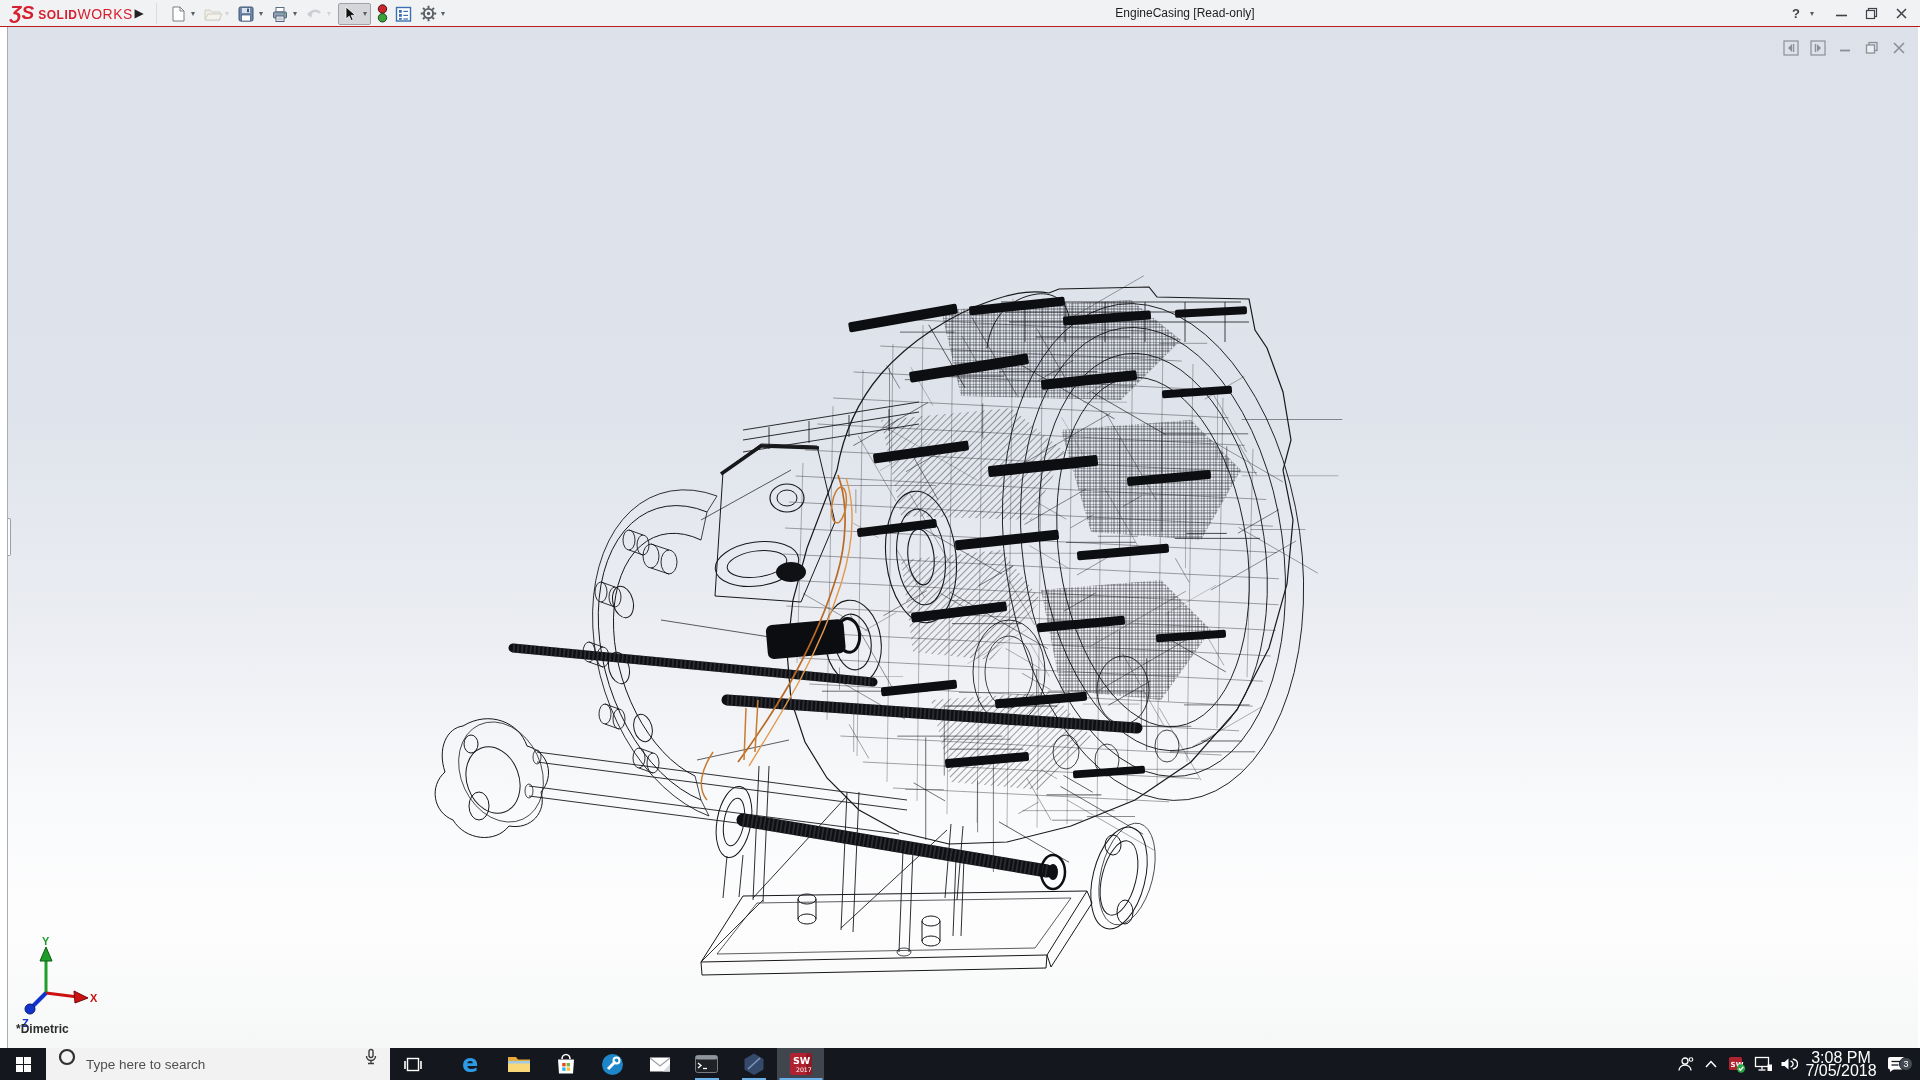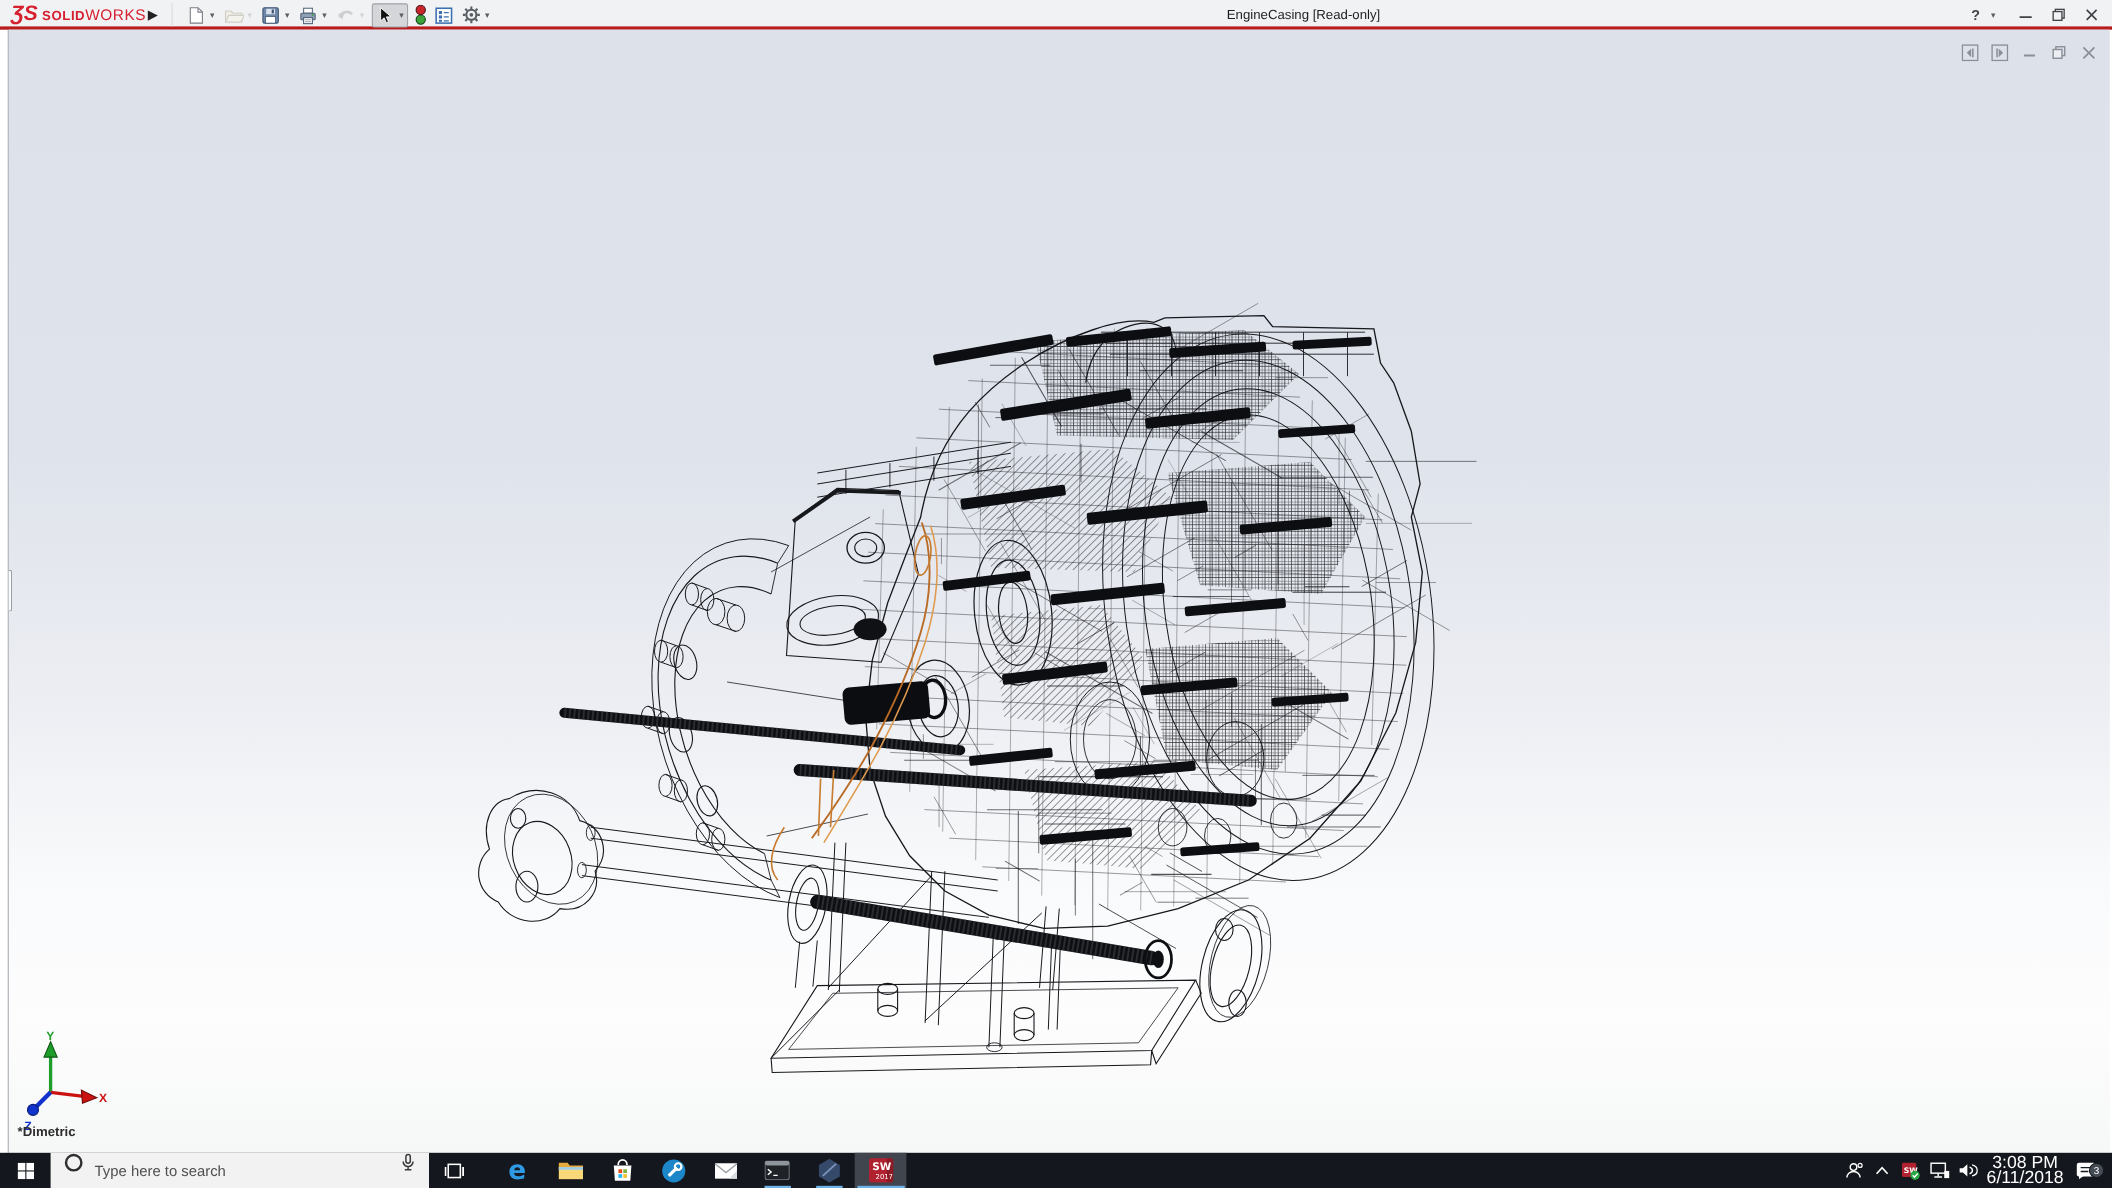--- a/index.html
+++ b/index.html
@@ -1,21 +1,21 @@
 <!DOCTYPE html>
 <html><head>
 <meta charset="utf-8">
 <style>
   * { margin:0; padding:0; box-sizing:border-box; }
   html,body { width:1920px; height:1080px; overflow:hidden; font-family:"Liberation Sans",sans-serif; background:#fff; }
   #app { position:relative; width:1920px; height:1080px; }
 
   
   #titlebar { position:absolute; left:0; top:0; width:1920px; height:27px;
-    background:#f1f2f4; border-bottom:3px solid #b91c1c; }
+    background:#f1f2f4; border-bottom:1px solid #b91c1c; }
   .brand { position:absolute; left:10px; top:2px; display:flex; align-items:baseline; }
   .brand-mark { color:#d6202f; font-weight:bold; font-style:italic; font-size:19px; margin-right:4px; }
   .brand-solid { color:#d6202f; font-weight:bold; font-size:12px; letter-spacing:.5px; }
   .brand-works { color:#d6202f; font-weight:normal; font-size:14px; letter-spacing:.5px; }
   .flyout { position:absolute; left:131px; top:4px; width:16px; height:18px; font-size:12px;
     color:#222; display:flex; align-items:center; justify-content:center; cursor:default; }
   .tb-sep { position:absolute; left:156px; top:3px; width:1px; height:21px; background:#d9dcе0; background:#d9dce0; }
   #qat { position:absolute; left:168px; top:0; height:27px; display:flex; align-items:center; }
   .tool { display:flex; align-items:center; margin-right:5px; }
   .tool .ic { width:20px; height:20px; display:flex; align-items:center; justify-content:center; }
@@ -720,21 +720,21 @@
           </svg>
       </span>
       <span class="tray-ic">
         <svg width="18" height="16">
             <polygon points="1.5,6 4.5,6 8.5,2.5 8.5,13.5 4.5,10 1.5,10" fill="#fff"></polygon>
             <path d="M10.5,5 a4,3.2 0 0 1 0,6 M12.8,3 a6.5,5.2 0 0 1 0,10" fill="none" stroke="#fff" stroke-width="1.3"></path>
           </svg>
       </span>
       <div id="clock">
         <div>3:08 PM</div>
-        <div>6/11/2018</div>
+        <div>7/05/2018</div>
       </div>
       <div id="action-center">
         <svg width="20" height="18">
             <rect x="1" y="2" width="17" height="12.5" rx="2" fill="#fff"></rect>
             <path d="M3,14 L3,17 L7,14 Z" fill="#fff"></path>
             <line x1="4.5" y1="6.5" x2="14.5" y2="6.5" stroke="#15181d" stroke-width="1.3"></line>
             <line x1="4.5" y1="10" x2="11.5" y2="10" stroke="#15181d" stroke-width="1.3"></line>
           </svg>
         <span id="ac-badge">3</span>
       </div>

